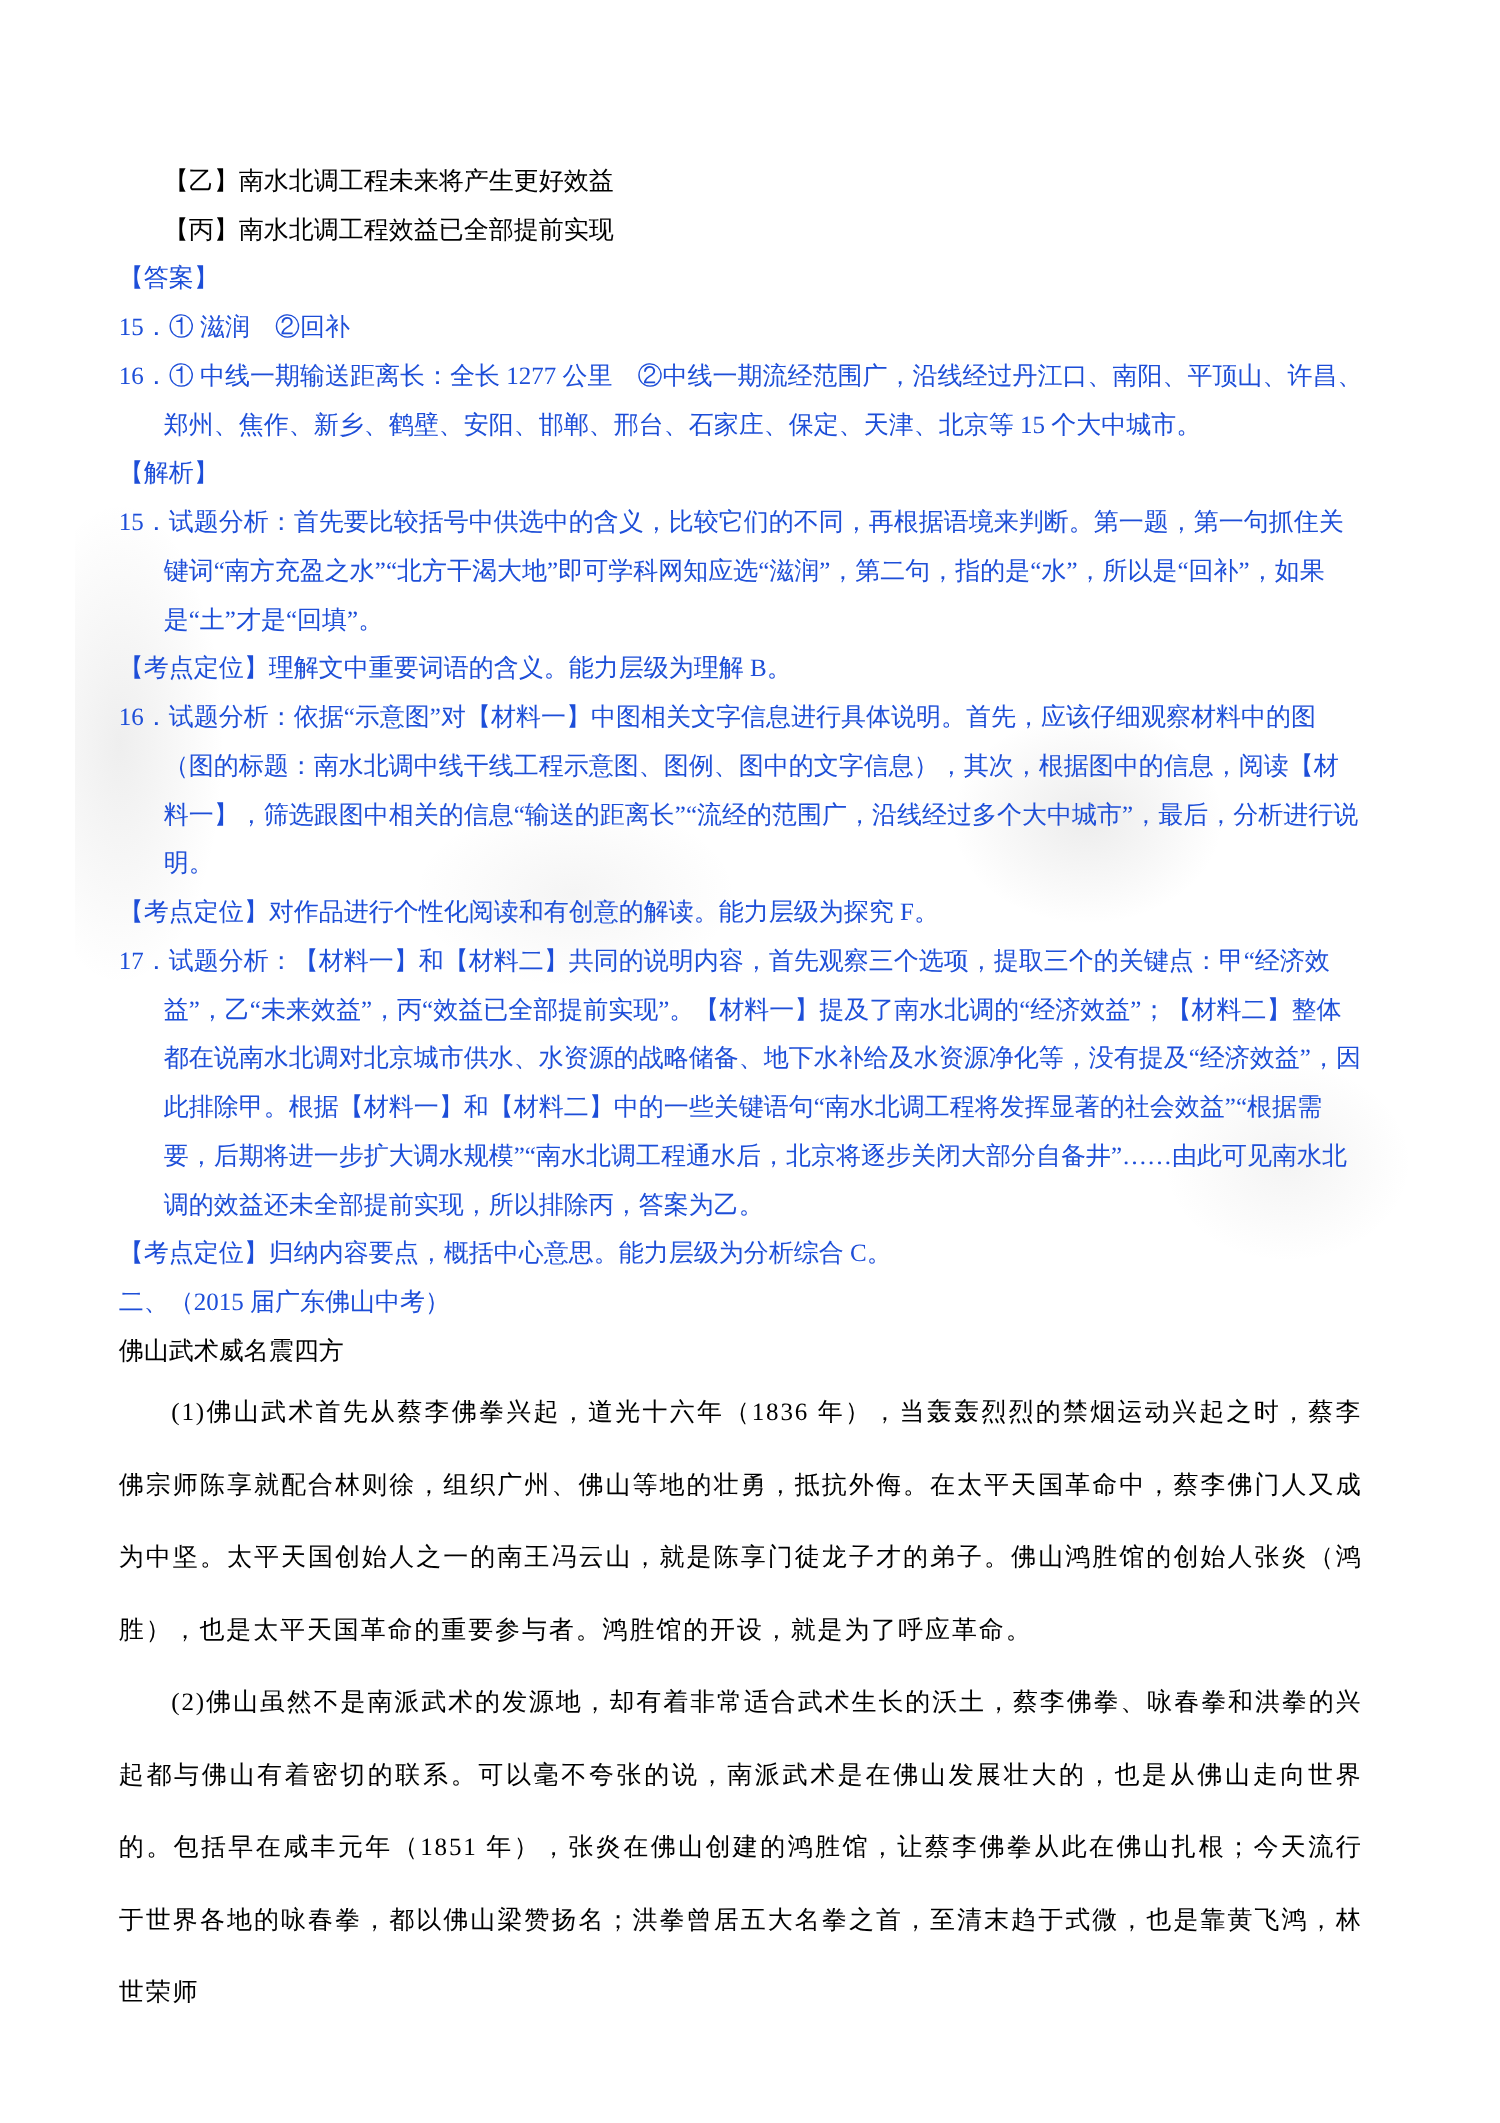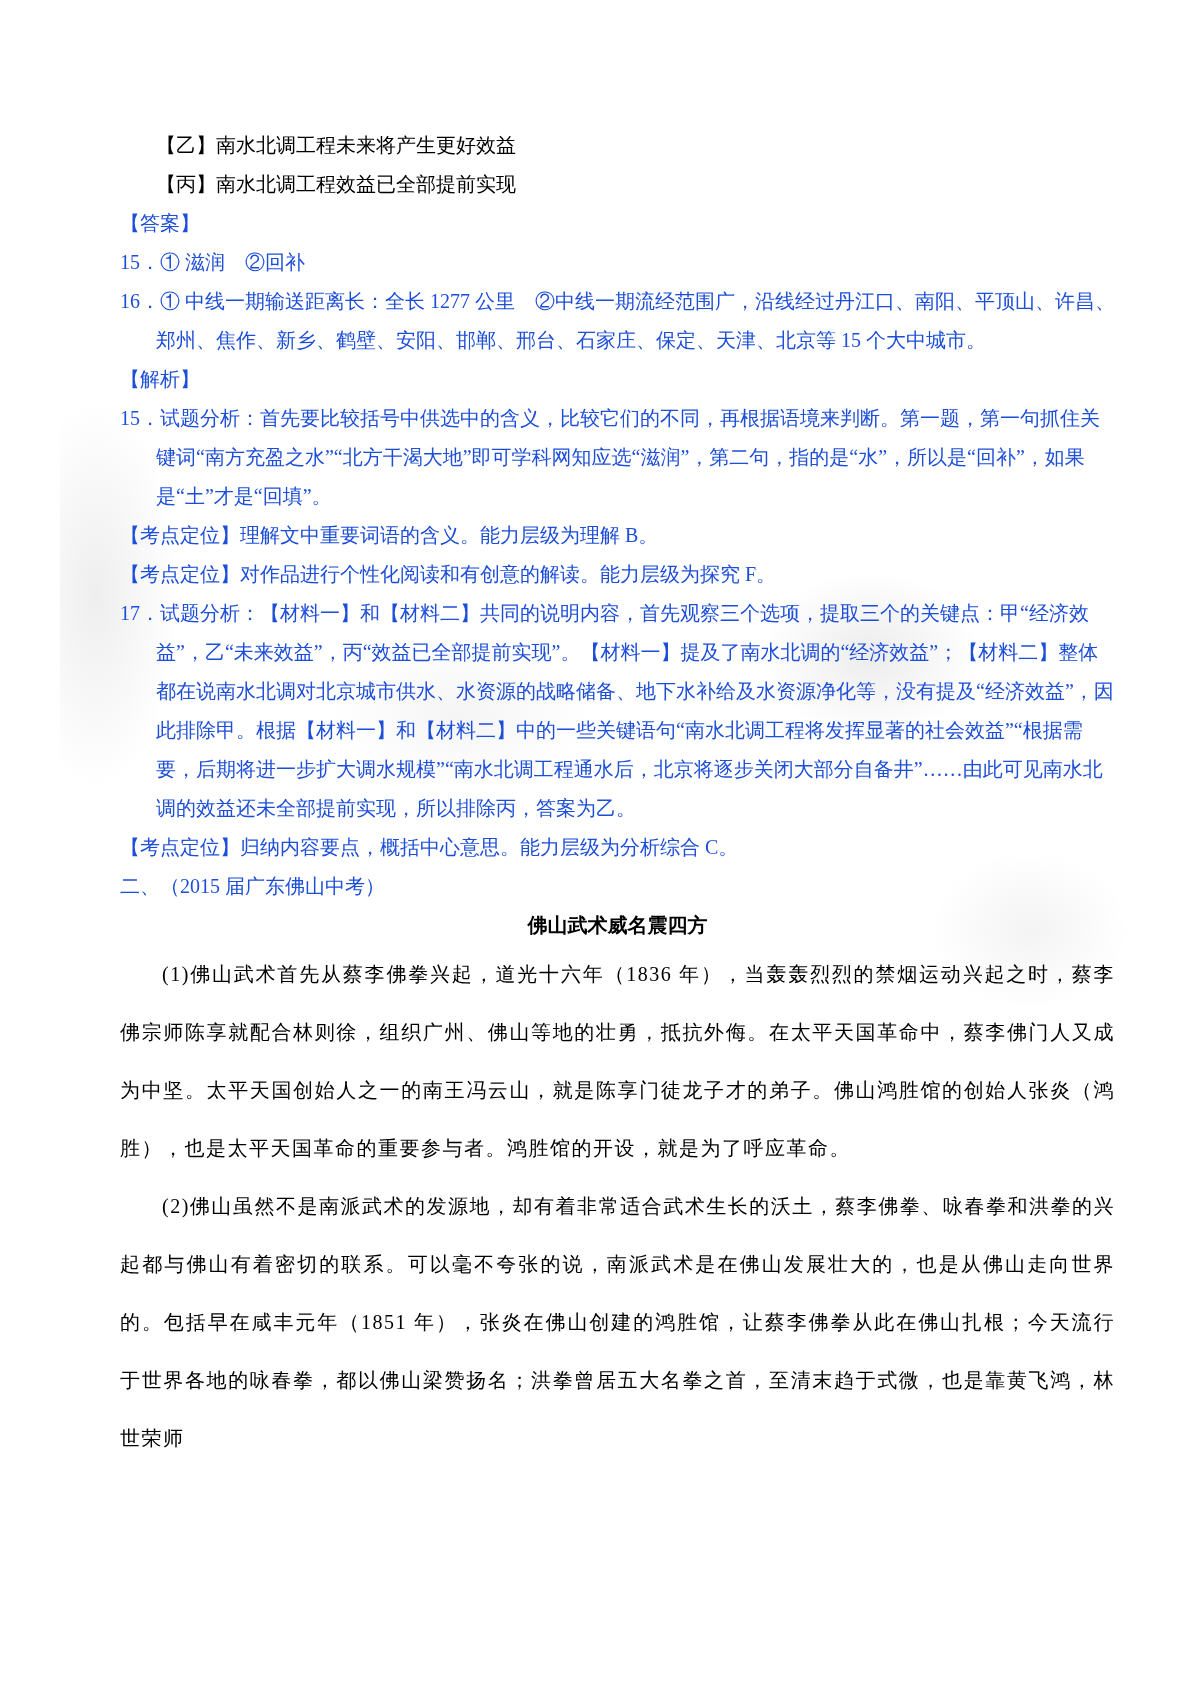--- a/index.html
+++ b/index.html
@@ -7,31 +7,31 @@
     position:relative;
     width:1200px;
     height:1698px;
     background:#ffffff;
     overflow:hidden;
     font-family:"Liberation Serif","DejaVu Serif",serif;
     color:#000000;
   }
   .content {
     position:absolute;
-    left:120px;
+    left:95px;
     top:126px;
     width:995px;
   }
   .content p { margin:0; font-size:20px; line-height:39px; }
   .red { color:#1d4ed8; }
   .opt { text-indent:36px; }
   .hang { padding-left:36px; text-indent:-36px; }
   .kd { }
   .sec2-heading { margin-top:0; }
-  .passage-title { text-align:center; line-height:42px; margin-top:2px;font-weight:bold; }
+  .passage-title { text-align:left; line-height:42px; margin-top:2px; }
   .passage p {
     line-height:58px;
     font-size:20px;
     text-align:justify;
     text-indent:2.1em;
     letter-spacing:1.5px;
   }
   
   .smudge { position:absolute; pointer-events:none; }
   .s1 { left:60px;  top:400px;  width:120px; height:390px;
@@ -58,20 +58,21 @@
     <p class="opt">【乙】南水北调工程未来将产生更好效益</p>
     <p class="opt">【丙】南水北调工程效益已全部提前实现</p>
 
     <p class="red">【答案】</p>
     <p class="red hang">15．① 滋润　②回补</p>
     <p class="red hang">16．① 中线一期输送距离长：全长 1277 公里　②中线一期流经范围广，沿线经过丹江口、南阳、平顶山、许昌、郑州、焦作、新乡、鹤壁、安阳、邯郸、邢台、石家庄、保定、天津、北京等 15 个大中城市。</p>
 
     <p class="red">【解析】</p>
     <p class="red hang">15．试题分析：首先要比较括号中供选中的含义，比较它们的不同，再根据语境来判断。第一题，第一句抓住关键词“南方充盈之水”“北方干渴大地”即可学科网知应选“滋润”，第二句，指的是“水”，所以是“回补”，如果是“土”才是“回填”。</p>
     <p class="red kd">【考点定位】理解文中重要词语的含义。能力层级为理解 B。</p>
+    <p class="red hang">16．试题分析：依据“示意图”对【材料一】中图相关文字信息进行具体说明。首先，应该仔细观察材料中的图（图的标题：南水北调中线干线工程示意图、图例、图中的文字信息），其次，根据图中的信息，阅读【材料一】，筛选跟图中相关的信息“输送的距离长”“流经的范围广，沿线经过多个大中城市”，最后，分析进行说明。</p>
     <p class="red kd">【考点定位】对作品进行个性化阅读和有创意的解读。能力层级为探究 F。</p>
     <p class="red hang">17．试题分析：【材料一】和【材料二】共同的说明内容，首先观察三个选项，提取三个的关键点：甲“经济效益”，乙“未来效益”，丙“效益已全部提前实现”。【材料一】提及了南水北调的“经济效益”；【材料二】整体都在说南水北调对北京城市供水、水资源的战略储备、地下水补给及水资源净化等，没有提及“经济效益”，因此排除甲。根据【材料一】和【材料二】中的一些关键语句“南水北调工程将发挥显著的社会效益”“根据需要，后期将进一步扩大调水规模”“南水北调工程通水后，北京将逐步关闭大部分自备井”……由此可见南水北调的效益还未全部提前实现，所以排除丙，答案为乙。</p>
     <p class="red kd">【考点定位】归纳内容要点，概括中心意思。能力层级为分析综合 C。</p>
 
     <p class="red sec2-heading">二、（2015 届广东佛山中考）</p>
 
     <p class="passage-title">佛山武术威名震四方</p>
 
     <div class="passage">
       <p>(1)佛山武术首先从蔡李佛拳兴起，道光十六年（1836 年），当轰轰烈烈的禁烟运动兴起之时，蔡李佛宗师陈享就配合林则徐，组织广州、佛山等地的壮勇，抵抗外侮。在太平天国革命中，蔡李佛门人又成为中坚。太平天国创始人之一的南王冯云山，就是陈享门徒龙子才的弟子。佛山鸿胜馆的创始人张炎（鸿胜），也是太平天国革命的重要参与者。鸿胜馆的开设，就是为了呼应革命。</p>

